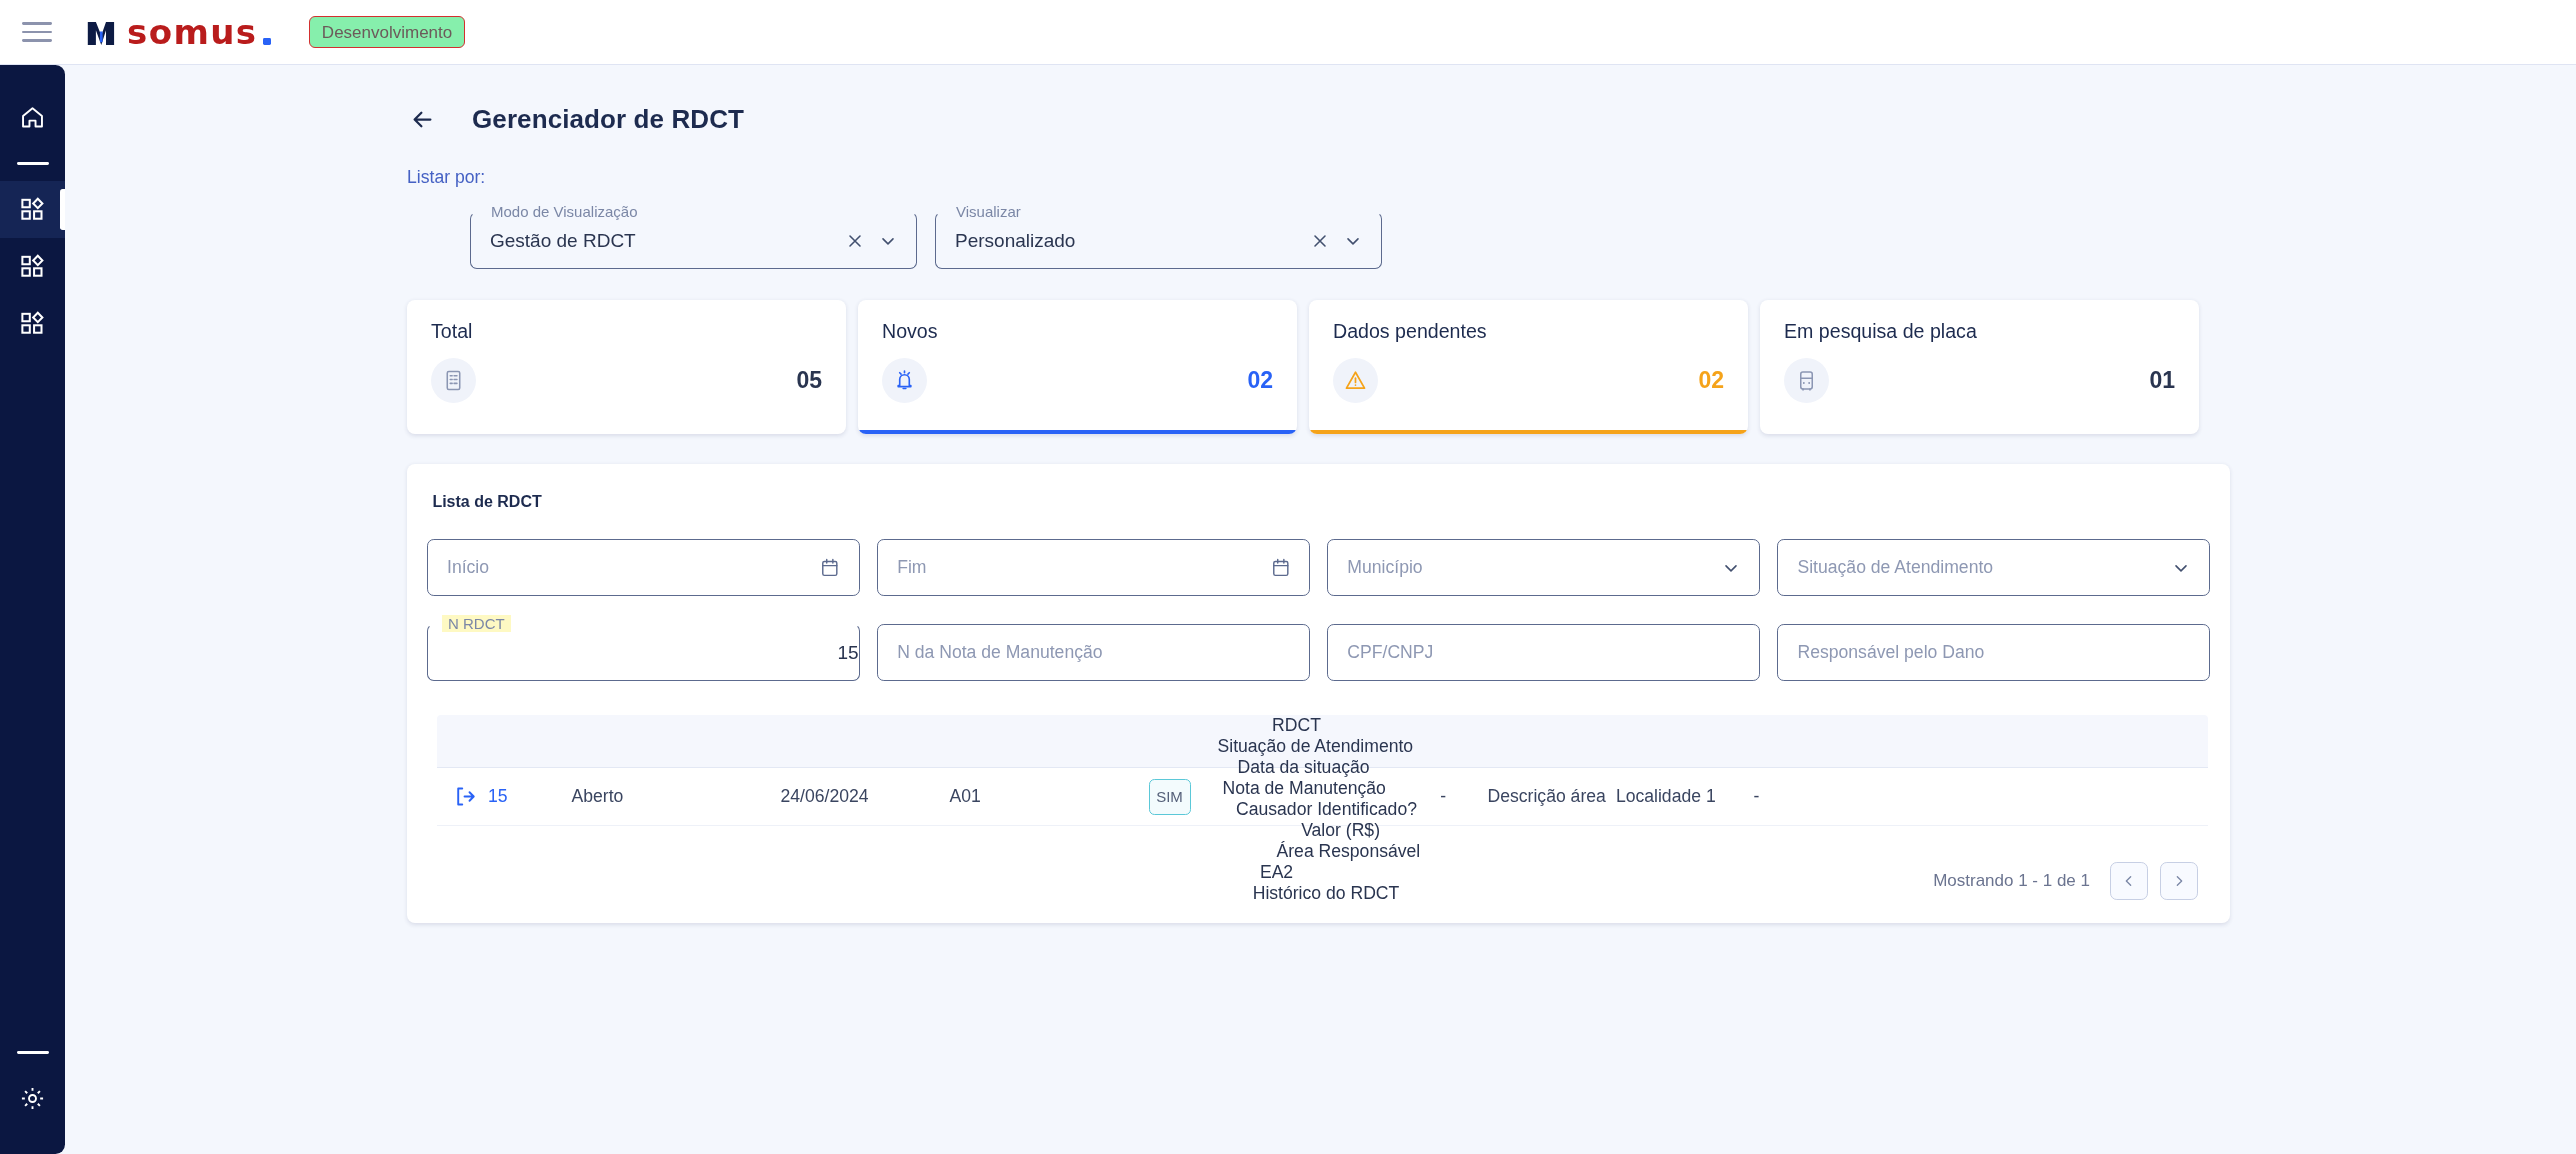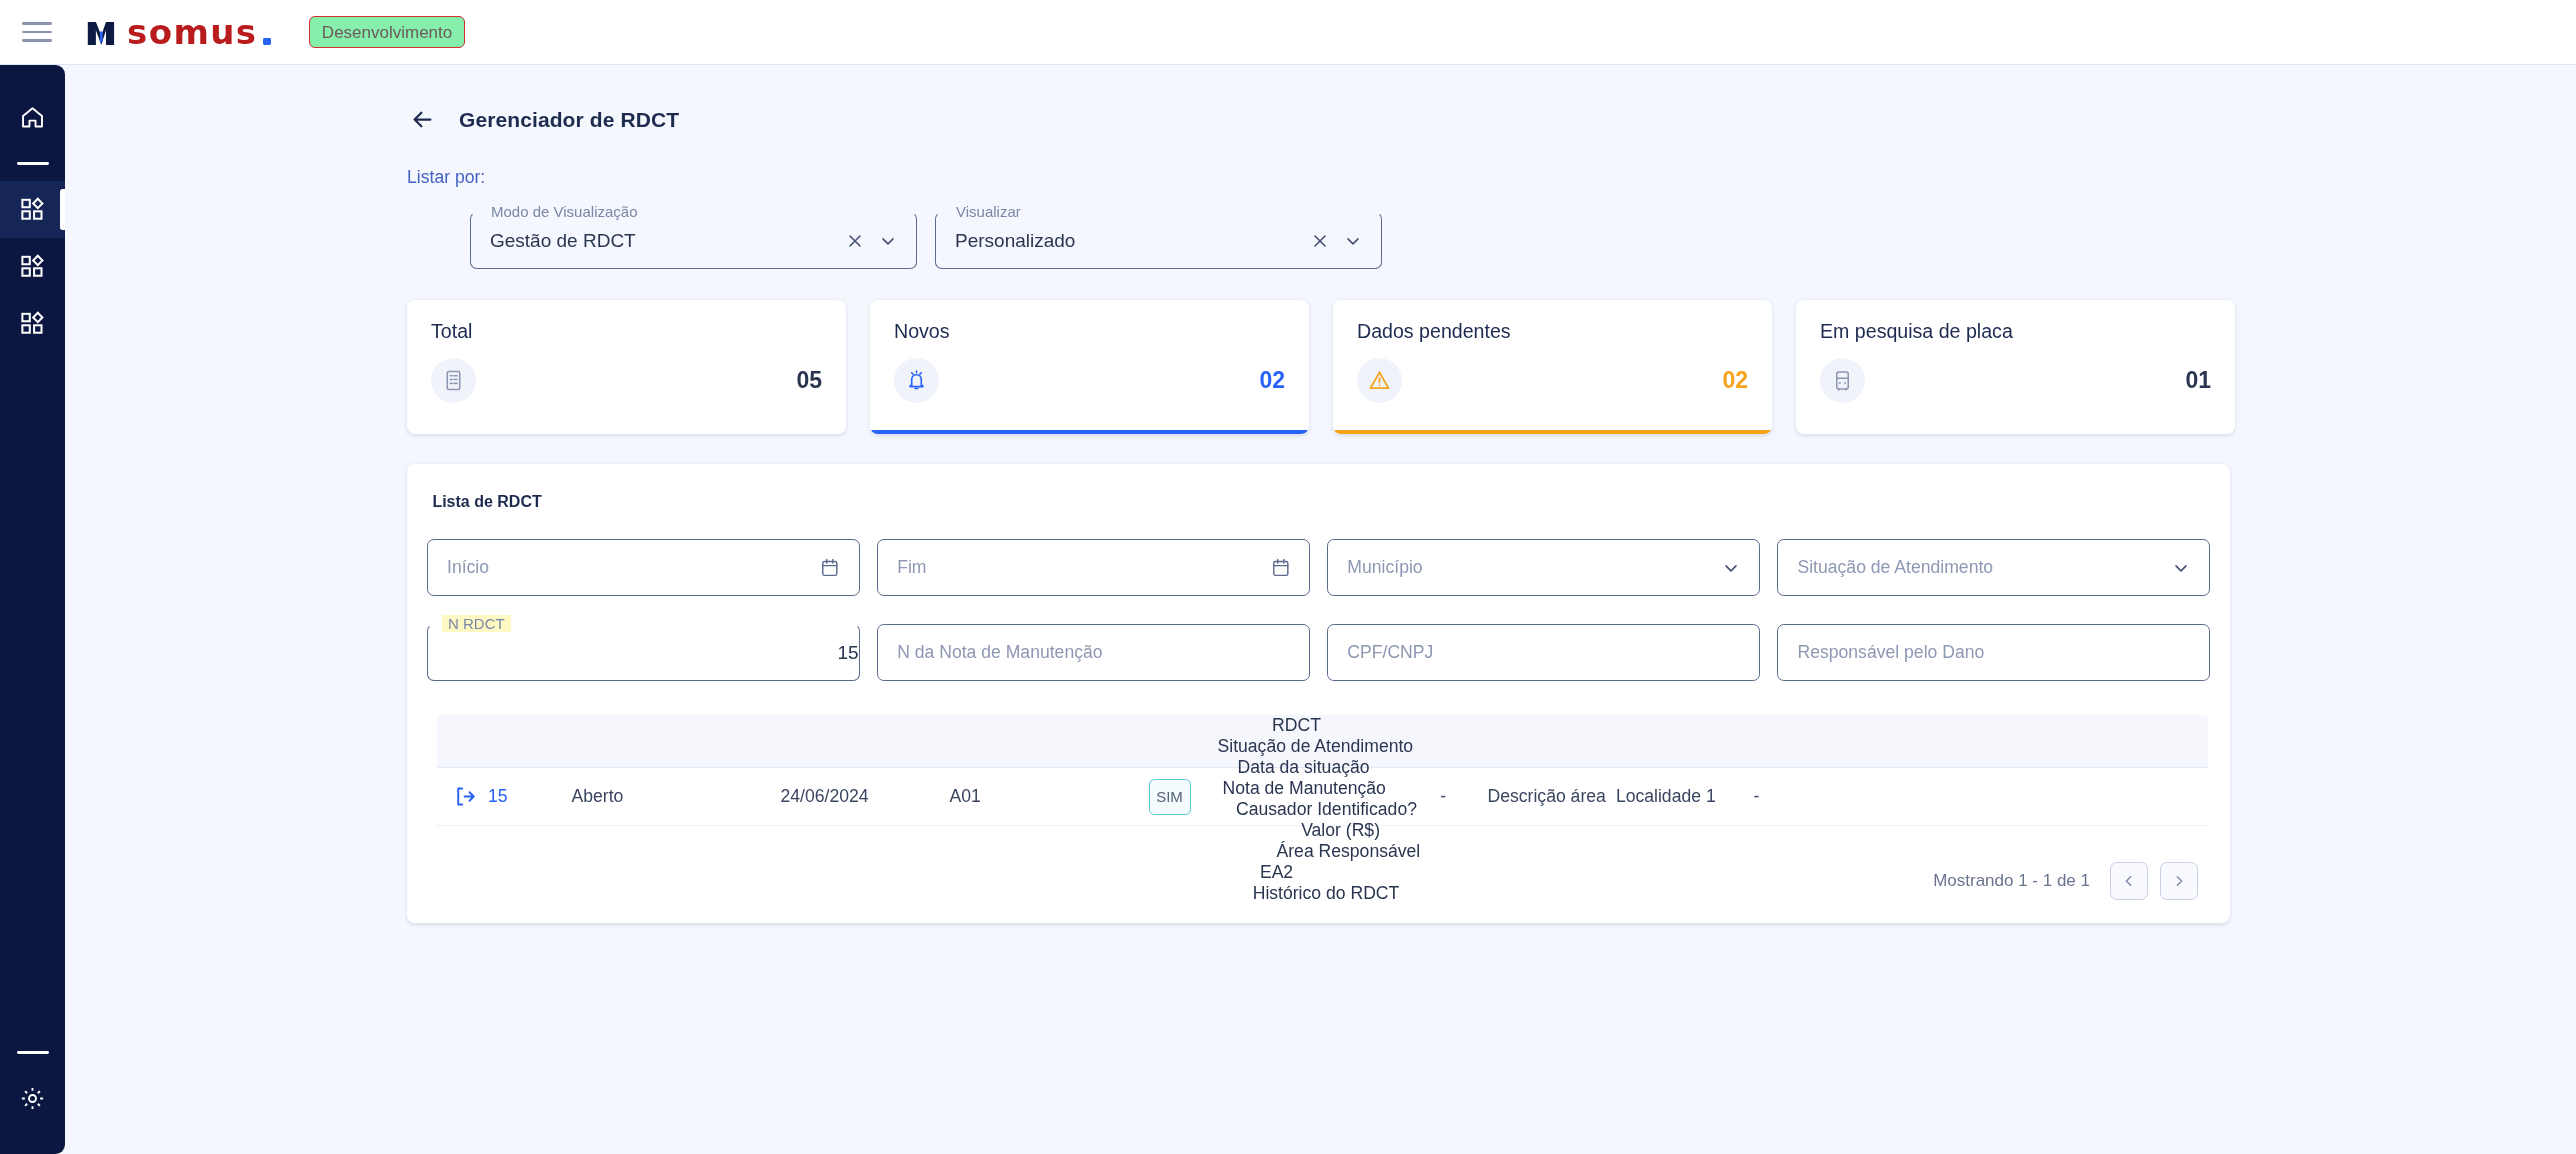--- a/index.html
+++ b/index.html
@@ -89,21 +89,21 @@
   }
   .side-divider { width: 32px; height: 2.7px; background: #ffffff; border-radius: 1.4px; margin: 16px 0; }
   .side-spacer { flex: 1 1 auto; }
   .side-bottom { margin-bottom: 27px; display: flex; flex-direction: column; align-items: center; }
 
   
   .content { position: absolute; top: 65px; left: 65px; width: 2511px; height: 1089px; }
 
   .page-head { display: flex; align-items: center; margin: 39px 0 0 342px; }
   .back-arrow { width: 31px; height: 31px; cursor: pointer; display:flex; align-items:center; justify-content:center; }
-  .page-title { font-size: 21px; font-weight: 700; color: #1d2b4f; margin-left: 21px; letter-spacing: 0.1px; }
+  .page-title { font-size: 26px; font-weight: 700; color: #1d2b4f; margin-left: 34px; letter-spacing: 0.1px; }
 
   .listar-label { margin: 32px 0 0 342px; font-size: 17.6px; color: #4561c4; }
 
   
   .field { position: relative; height: 57px; }
   .field .box {
     position: absolute; inset: 0;
     border: 1.4px solid #5c6a8e; border-radius: 6.8px;
     background: transparent;
     display: flex; align-items: center;
@@ -126,21 +126,21 @@
     margin-left: auto; display: flex; align-items: center; gap: 13.5px;
     padding-right: 17.6px;
   }
   .adorn-ic { cursor: pointer; display: flex; align-items: center; justify-content: center; }
 
   .filters-row-top { display: flex; gap: 18px; margin: 24px 0 0 405px; }
   .f-mode { width: 447px; }
   .f-visu { width: 447px; }
 
   
-  .kpi-row { display: flex; gap: 24px; margin: 31px 0 0 342px; }
+  .kpi-row { display: flex; gap: 12px; margin: 31px 0 0 342px; }
   .kpi {
     width: 439px; height: 134px;
     background: #ffffff; border-radius: 8px;
     box-shadow: 0 1.4px 4px rgba(30,45,90,.12);
     padding: 20px 24px 0 24px;
     position: relative; overflow: hidden;
     cursor: pointer;
   }
   .kpi-title { font-size: 19.6px; color: #1d2b4f; font-weight: 400; }
   .kpi-body { display: flex; align-items: center; margin-top: 15px; justify-content: flex-end; }

